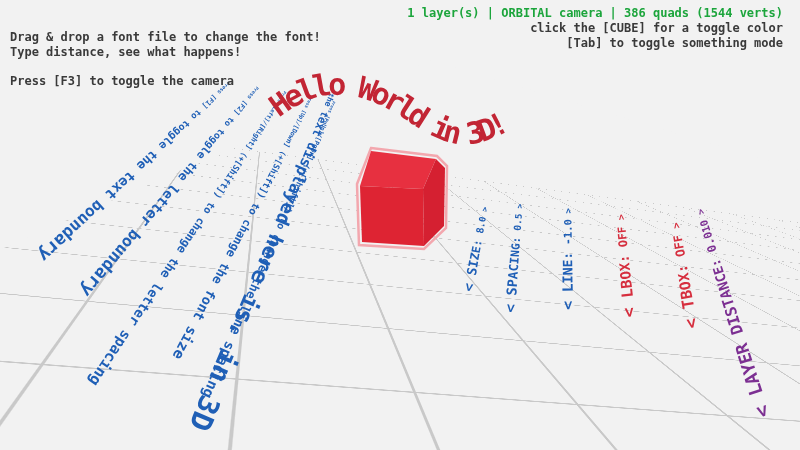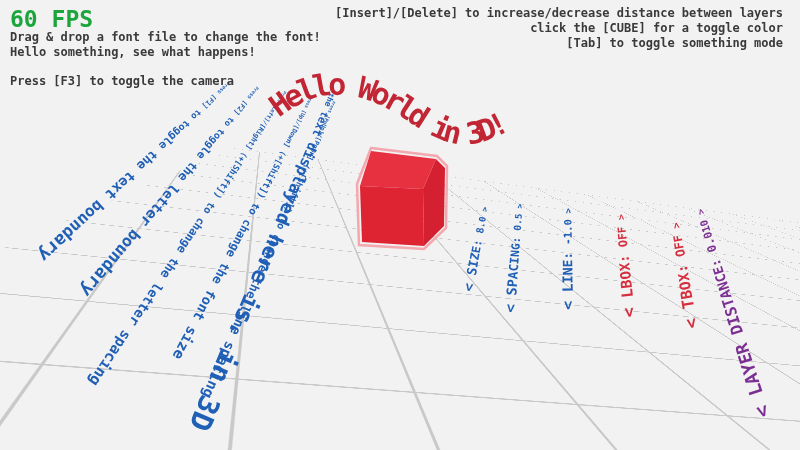--- a/index.html
+++ b/index.html
@@ -82,27 +82,26 @@
     </text>
   </svg>
 
   <svg id="cube-svg" width="115" height="125" viewBox="0 0 115 125">
     <polygon points="33,20 99,28 109,38 108,100 86,121 21,117 19,56" fill="none" stroke="#f3a7ae" stroke-width="2.5"></polygon>
     <polygon points="33,23 98,31 85,61 22,58" fill="#e73040"></polygon>
     <polygon points="22,58 85,61 86,118 24,114" fill="#de2433"></polygon>
     <polygon points="85,61 98,31 107,40 106,98 86,118" fill="#d52031"></polygon>
   </svg>
 
-  <div class="hud" id="fps">60 FPS</div>
 
   <div class="hud" id="help-left">
     <div>Drag &amp; drop a font file to change the font!</div>
-    <div>Hello something, see what happens!</div>
+    <div>Type distance, see what happens!</div>
     <div class="gap">Press [F3] to toggle the camera</div>
   </div>
 
   <div class="hud" id="help-right">
-    <div>[Insert]/[Delete] to increase/decrease distance between layers</div>
+    <div class="green">1 layer(s) | ORBITAL camera |  386 quads (1544 verts)</div>
     <div>click the [CUBE] for a toggle color</div>
     <div>[Tab] to toggle something mode</div>
   </div>
 
 </div>
 
 </body></html>

